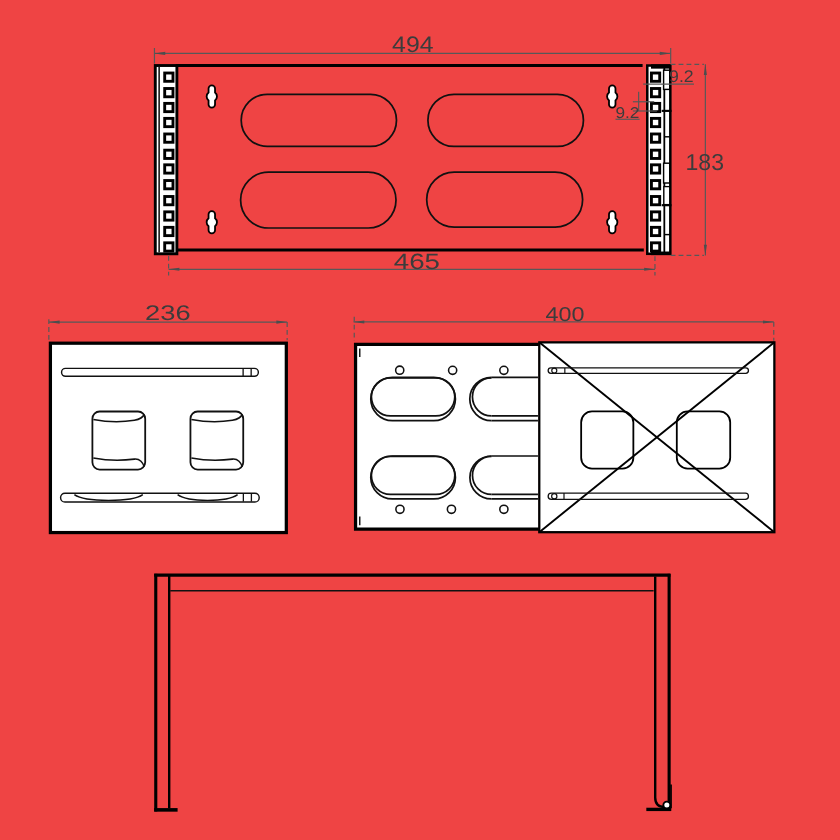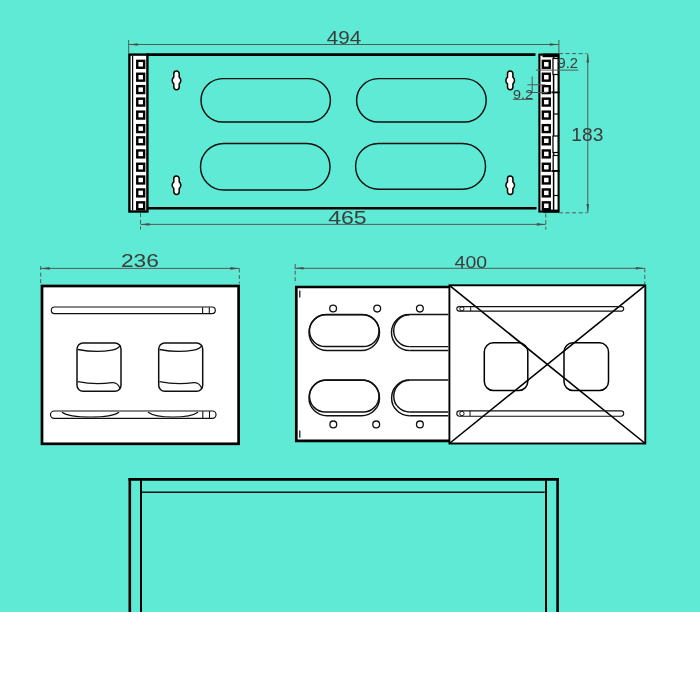--- a/index.html
+++ b/index.html
@@ -1,16 +1,16 @@
 <!DOCTYPE html>
 <html><head>
 <meta charset="utf-8">
 <style>
 html,body{margin:0;padding:0;background:#fff;}
-#page{width:700px;height:612px;position:relative;background:#5eead4;}
+#page{width:700px;height:700px;position:relative;background:#ef4444;}
 svg{position:absolute;top:0;left:0;will-change:transform;transform:translateZ(0);}
 text{font-family:"Liberation Sans",sans-serif;fill:#3c3c3c;}
 .dim{stroke:#585858;stroke-width:1;fill:none;}
 .dimd{stroke:#585858;stroke-width:1;fill:none;stroke-dasharray:4 2.6;}
 .thin{stroke:#111;stroke-width:1.45;fill:none;}
 .arr{fill:#4d4d4d;stroke:none;}
 </style>
 </head>
 <body>
 <div id="page">

